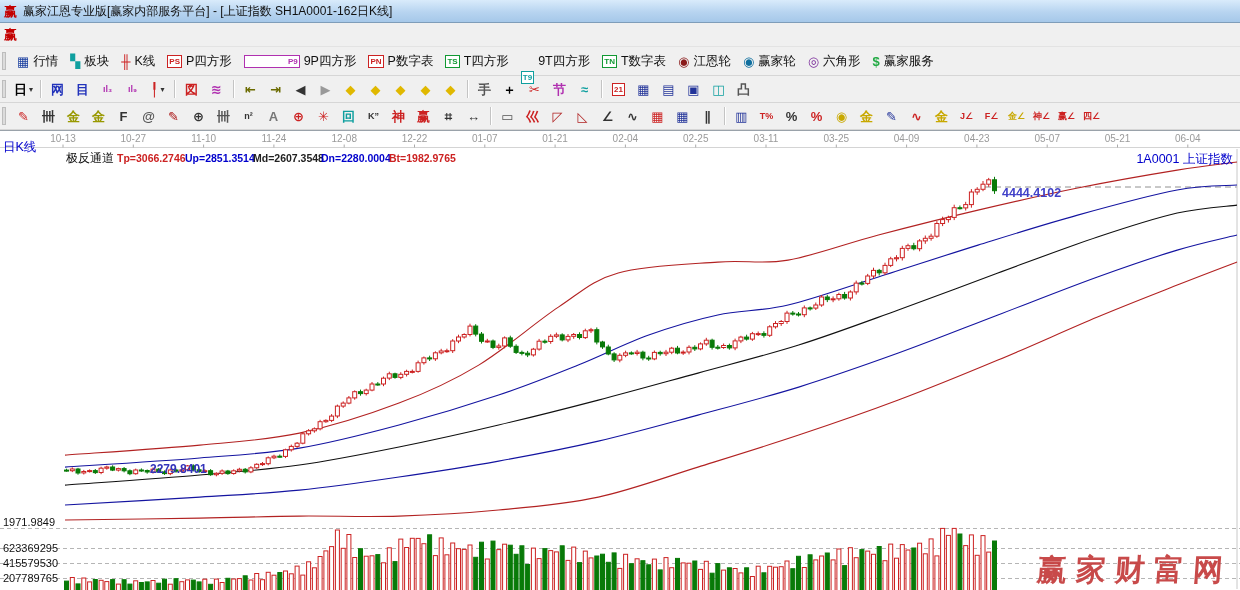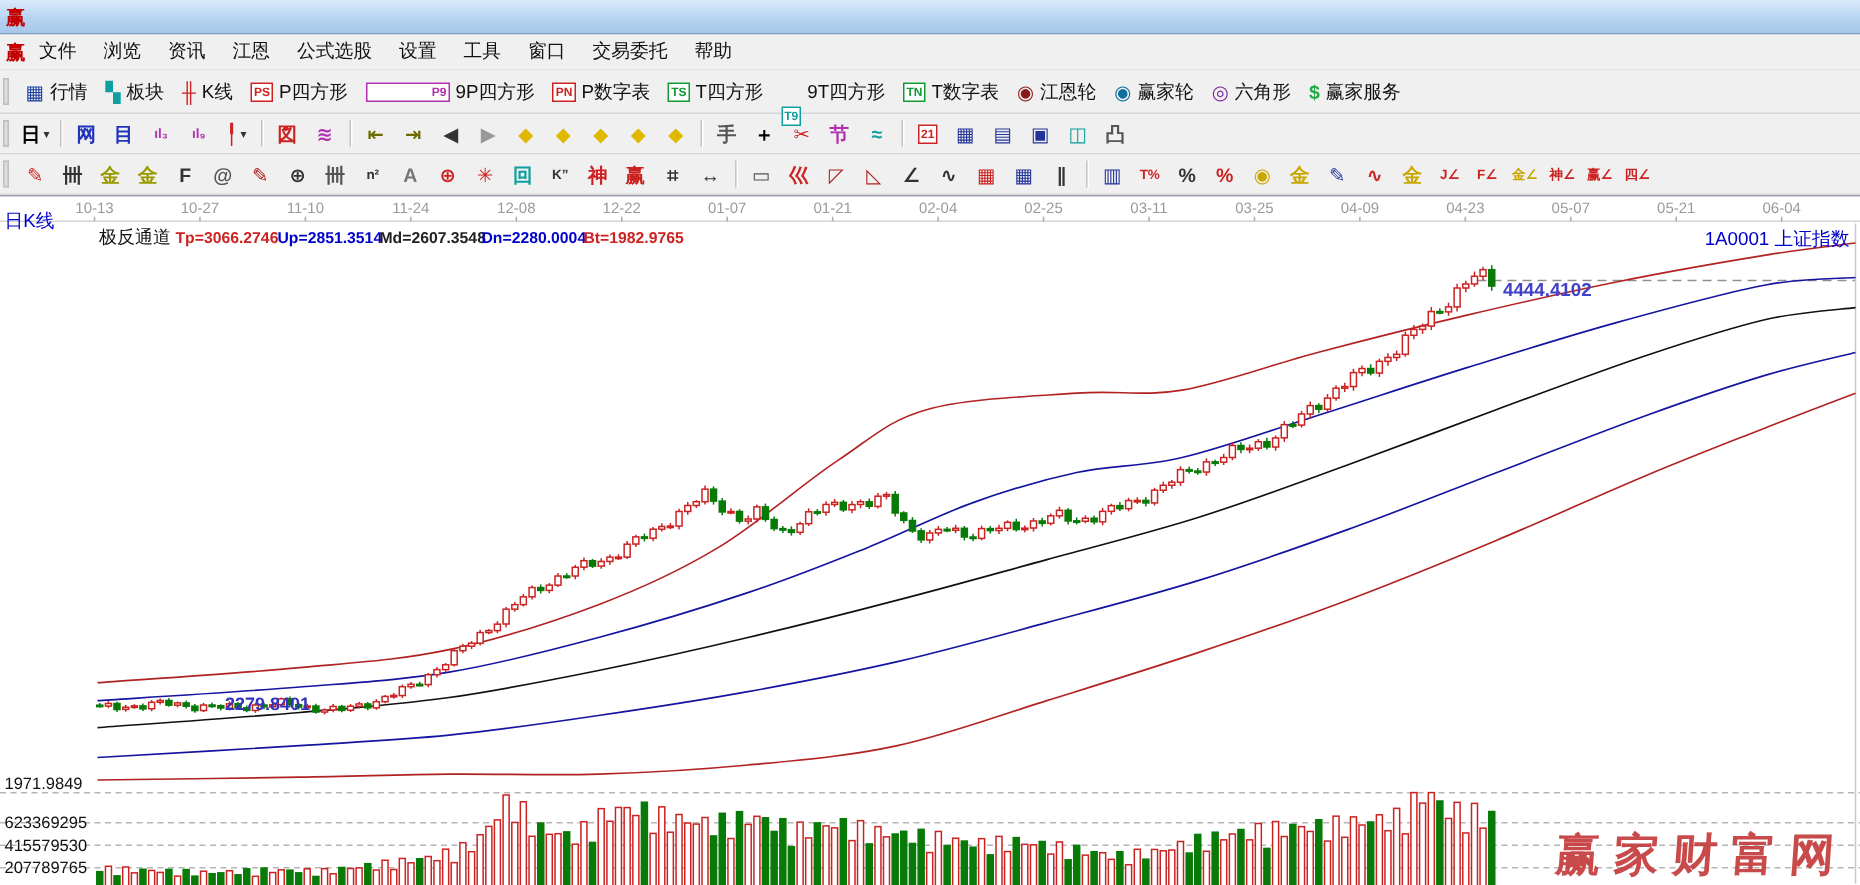--- a/index.html
+++ b/index.html
@@ -30,36 +30,25 @@
   .chart svg{position:absolute;left:0;top:0;}
   .watermark{position:absolute;right:8px;bottom:4px;color:#c43b3b;
     font-family:"DejaVu Serif","Liberation Serif",serif;font-weight:bold;font-size:30px;
     letter-spacing:9px;transform:skewX(-4deg);opacity:.92;}
 </style>
 </head>
 <body>
 
 <div class="titlebar">
   <span class="logo">赢</span>
+  <span>赢家江恩专业版[赢家内部服务平台] - [上证指数  SH1A0001-162日K线]</span>
 </div>
 
 <div class="menubar">
   <span class="logo">赢</span>
-  <nav id="menu" style="display:flex;">
-      <span class="menu-item">文件</span>
-      <span class="menu-item">浏览</span>
-      <span class="menu-item">资讯</span>
-      <span class="menu-item">江恩</span>
-      <span class="menu-item">公式选股</span>
-      <span class="menu-item">设置</span>
-      <span class="menu-item">工具</span>
-      <span class="menu-item">窗口</span>
-      <span class="menu-item">交易委托</span>
-      <span class="menu-item">帮助</span>
-    </nav>
 </div>
 
 <div class="toolbar tb1">
   <i class="grip"></i>
   <div id="tb1" style="display:flex;align-items:center;">
       <span class="tb-btn">
         <b class="glyph" style="color: rgb(26, 63, 160);">▦</b>
         <span class="tb-label">行情</span>
       </span>
       <span class="tb-btn">

